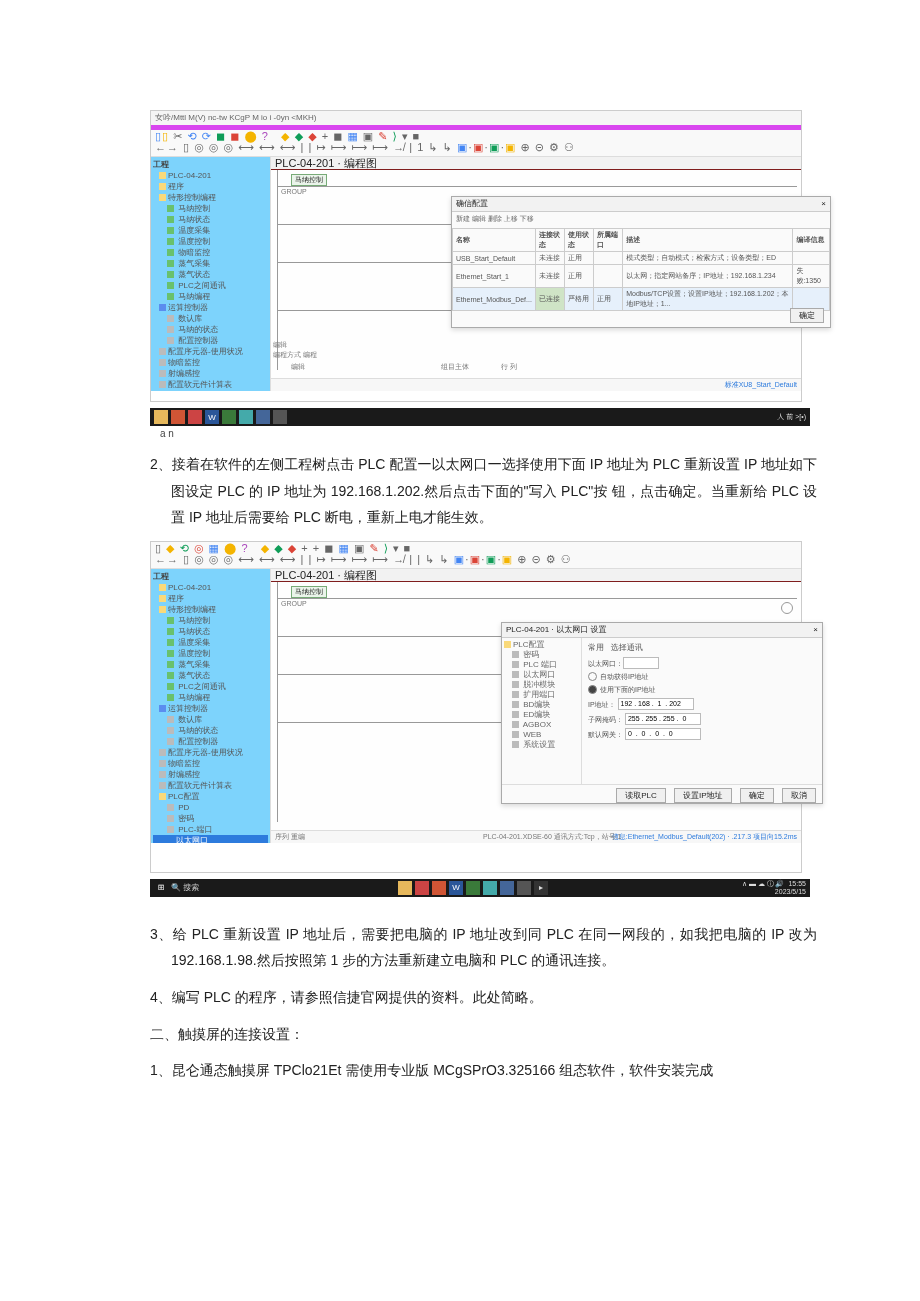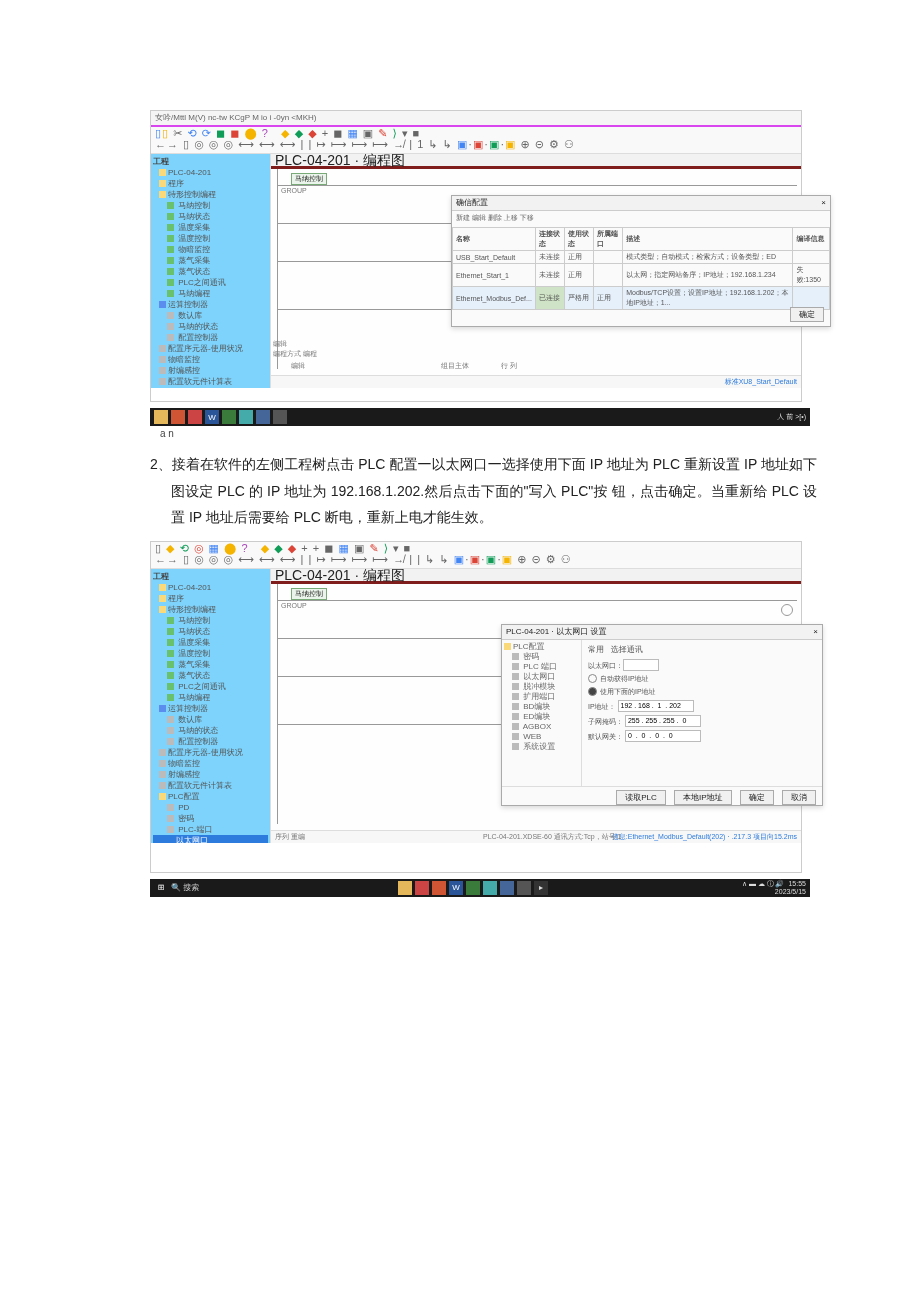--- a/index.html
+++ b/index.html
@@ -1,38 +1,38 @@
 <!DOCTYPE html>
 <html><head>
 <meta charset="utf-8">
 <style>
   body{margin:0;background:#fff;font-family:"Microsoft YaHei","SimSun",Arial,sans-serif;font-size:14px;color:#222;width:920px}
   .page{padding:110px 100px 60px 120px}
   
   .shot{border:1px solid #ccc;background:#fff;position:relative;margin:0 0 6px 30px;width:650px}
   .shot1{height:290px}
   .shot2{height:330px}
-  .titlebar{height:14px;background:#f5f5f5;border-bottom:2px solid #d946ef;font-size:8px;color:#666;padding-left:4px;line-height:14px}
+  .titlebar{height:14px;background:#f5f5f5;border-bottom:5px solid #d946ef;font-size:8px;color:#666;padding-left:4px;line-height:14px}
   .toolbar{height:24px;border-bottom:1px solid #ddd;font-size:8px;color:#666;padding:1px 4px;line-height:11px;background:#f9f9f9;overflow:hidden}
   .tbicons{display:inline-block;font-size:11px;letter-spacing:1px}
   .tbicons .c1{color:#f4b400}.tbicons .c2{color:#db4437}.tbicons .c3{color:#4285f4}
   .tbicons .c4{color:#0f9d58}.tbicons .c5{color:#aa46bc}
   .body{display:flex;height:calc(100% - 56px);font-size:8px}
   .tree{width:115px;border-right:1px solid #ddd;background:#7dd3fc;padding:2px 2px;overflow:hidden;line-height:11px;color:#555}
   .tree .hd{font-weight:bold;color:#444}
   .tree .n{padding-left:6px;white-space:nowrap}
   .tree .n2{padding-left:14px}
   .ic{display:inline-block;width:7px;height:7px;margin-right:2px;vertical-align:middle}
   .ic.fldr{background:#f9d97a}
   .ic.blue{background:#5b8def}
   .ic.gr{background:#69c16d}
   .ic.gy{background:#bbb}
   .ic.sel{background:#2d7bdd}
   .main{flex:1;background:#fefefe;position:relative}
-  .tabhdr{height:12px;background:#f2f2f2;border-bottom:3px solid #7f1d1d;font-size:14px;padding-left:4px;line-height:12px}
+  .tabhdr{height:12px;background:#f2f2f2;border-bottom:1px solid #7f1d1d;font-size:11px;padding-left:4px;line-height:12px}
   .ladder{position:relative;height:calc(100% - 34px)}
   .rung{position:absolute;left:6px;border-top:1px solid #999;height:38px}
   .vline{position:absolute;left:6px;top:0;bottom:0;width:1px;background:#999}
   .cell{position:absolute;border:1px solid #7a7;background:#eaf4ea;font-size:7px;padding:0 3px;height:10px;line-height:10px}
   .coil{position:absolute;border:1px solid #999;border-radius:50%;width:10px;height:10px}
   .lbl{position:absolute;font-size:7px;color:#777}
   
   .dlg{position:absolute;border:1px solid #aaa;background:#fafafa;box-shadow:0 2px 5px rgba(0,0,0,.15)}
   .dlg1{left:180px;top:26px;width:378px;height:130px}
   .dlg .dtitle{background:#f2f2f2;border-bottom:1px solid #ccc;font-size:8px;padding:1px 4px;height:12px;line-height:12px}
@@ -261,21 +261,21 @@
                 <div class="field"><span>以太网口：</span><input style="width: 30px;"></div>
                 <div class="field"><span class="radio"></span><span>自动获得IP地址</span></div>
                 <div class="field"><span class="radio on"></span><span>使用下面的IP地址</span></div>
                 <div class="field"><span>IP地址：</span> <input value="192 . 168 .  1  . 202" style=""></div>
                 <div class="field"><span>子网掩码：</span> <input value="255 . 255 . 255 .  0" style=""></div>
                 <div class="field"><span>默认网关：</span> <input value="0  .  0  .  0  .  0" style=""></div>
               </div>
             </div>
             <div class="btrow">
               <span class="btn">读取PLC</span>
-              <span class="btn">本地IP地址</span>
+              <span class="btn">设置IP地址</span>
               <span class="btn">确定</span>
               <span class="btn">取消</span>
             </div>
           </div>
         </div>
         <div class="bottombar">
           <span>序列     重编</span>
           <span style="position:absolute;left:40%;">PLC-04-201.XDSE-60   通讯方式:Tcp，站号:1</span>
           <span class="r">信息:Ethernet_Modbus_Default(202) · .217.3 项目向15.2ms</span>
         </div>
@@ -294,14 +294,18 @@
     <span class="ti" style="background:#4aa"></span>
     <span class="ti" style="background:#469"></span>
     <span class="ti" style="background:#555"></span>
     <span class="ti" style="background:#333">▸</span>
     <span class="sp"></span>
     <span class="rt">∧ ▬ ☁ ⓘ 🔊 &nbsp;15:55<br>2023/5/15</span>
   </div>
 
   <div style="height:14px"></div>
 
+  <div class="para">3、给 PLC 重新设置 IP 地址后，需要把电脑的 IP 地址改到同 PLC 在同一网段的，如我把电脑的 IP 改为 192.168.1.98.然后按照第 1 步的方法重新建立电脑和 PLC 的通讯连接。</div>
+  <div class="para">4、编写 PLC 的程序，请参照信捷官网提供的资料。此处简略。</div>
+  <div class="para" style="text-indent:0;padding-left:0">二、触摸屏的连接设置：</div>
+  <div class="para">1、昆仑通态触摸屏 TPClo21Et 需使用专业版 MCgSPrO3.325166 组态软件，软件安装完成</div>
 
 </div>
 
 </body></html>

